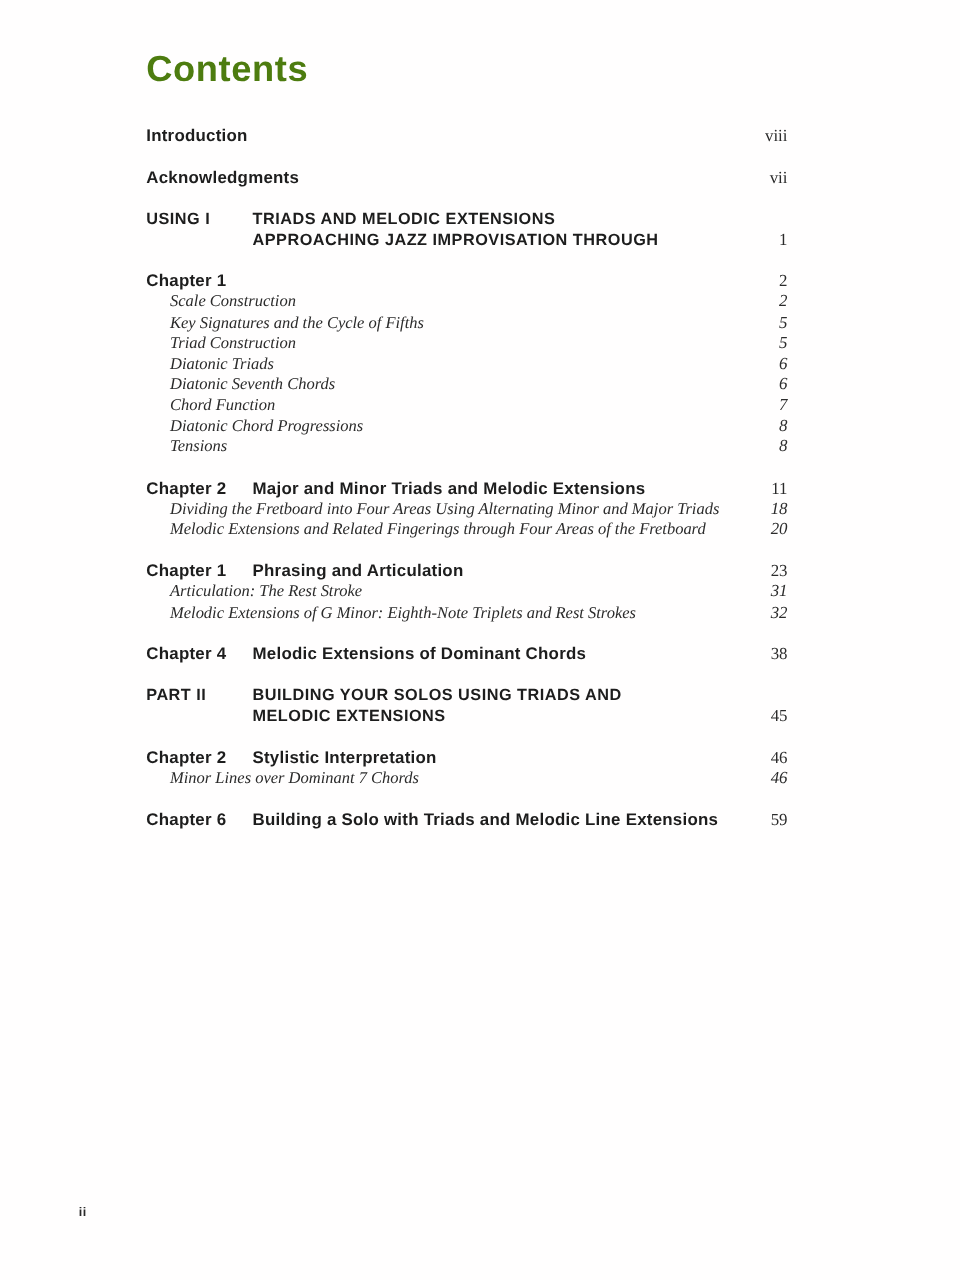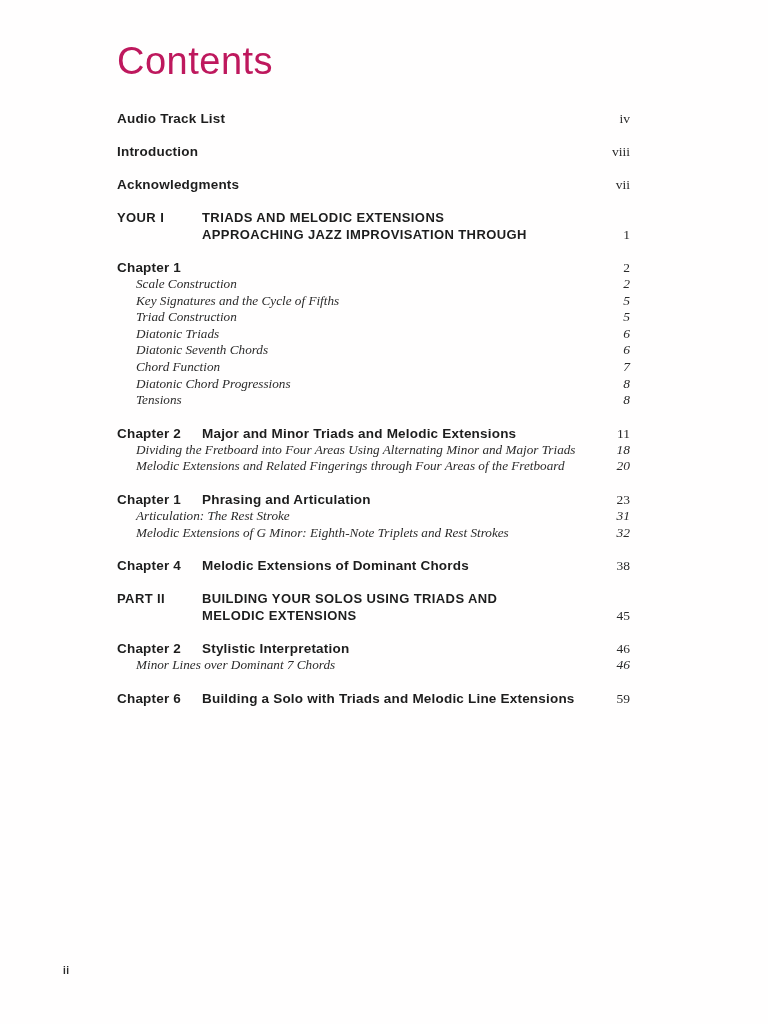--- a/index.html
+++ b/index.html
@@ -18,24 +18,24 @@
     background: #fffefe;
   }
   .content {
     position: absolute;
     left: 117px;
     top: 40px;
     width: 513px; 
   }
   h1.toc-title {
     font-family: "Liberation Sans", sans-serif;
-    font-weight: 400;
-    font-size: 38px;
+    font-weight: 700;
+    font-size: 29px;
     letter-spacing: 0.5px;
-    color: #be185d;
+    color: #4d7c0f;
     margin-bottom: 27px;
   }
   
   .row { display: flex; align-items: baseline; white-space: nowrap; }
   .pagecol {
     width: 42px;
     flex: none;
     margin-left: auto;
     text-align: right;
     font-family: "Liberation Serif", serif;
@@ -104,35 +104,31 @@
 </style>
 </head>
 <body>
 
 <div class="page">
   <div class="content">
 
     <h1 class="toc-title">Contents</h1>
 
     <div class="row fm-row">
-      <span class="fm-label">Audio Track List</span>
-      <span class="pagecol">iv</span>
-    </div>
-    <div class="row fm-row">
       <span class="fm-label">Introduction</span>
       <span class="pagecol">viii</span>
     </div>
     <div class="row fm-row">
       <span class="fm-label">Acknowledgments</span>
       <span class="pagecol">vii</span>
     </div>
 
     <div class="block">
       <div class="entry part">
-        <div class="col-label">YOUR I</div>
+        <div class="col-label">USING I</div>
         <div class="col-title">
           <div>TRIADS AND MELODIC EXTENSIONS</div>
           <div>APPROACHING JAZZ IMPROVISATION THROUGH</div>
         </div>
         <div class="pagecol">1</div>
       </div>
     </div>
 
     <div class="block">
       <div class="entry chapter">

